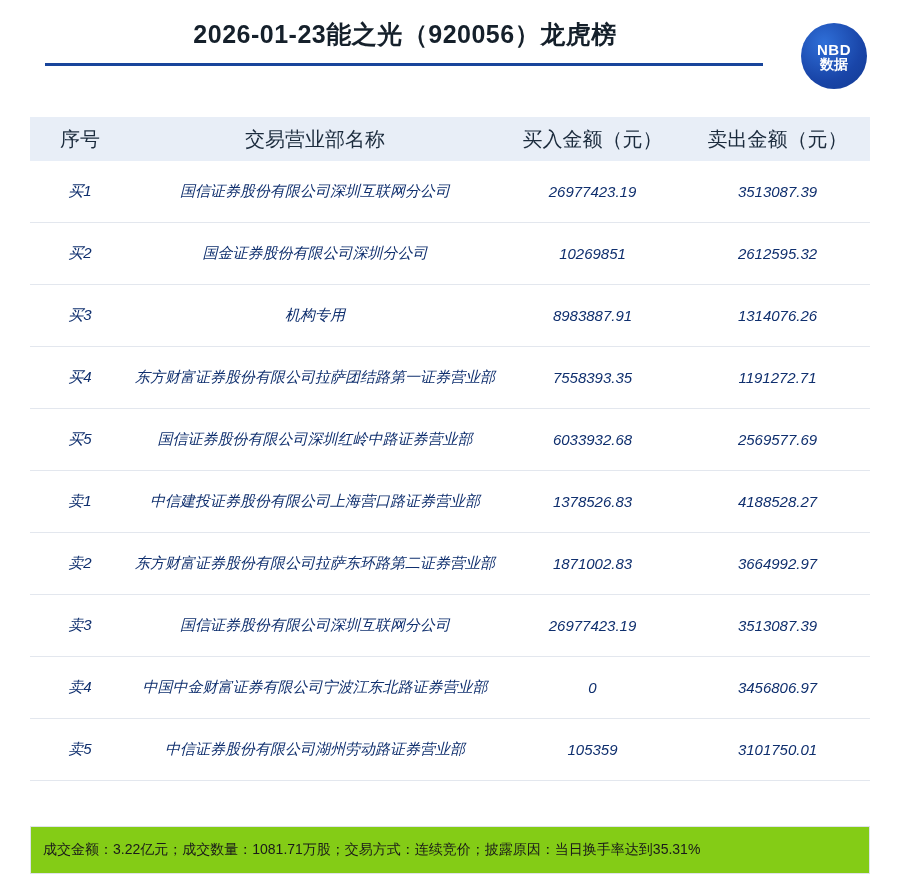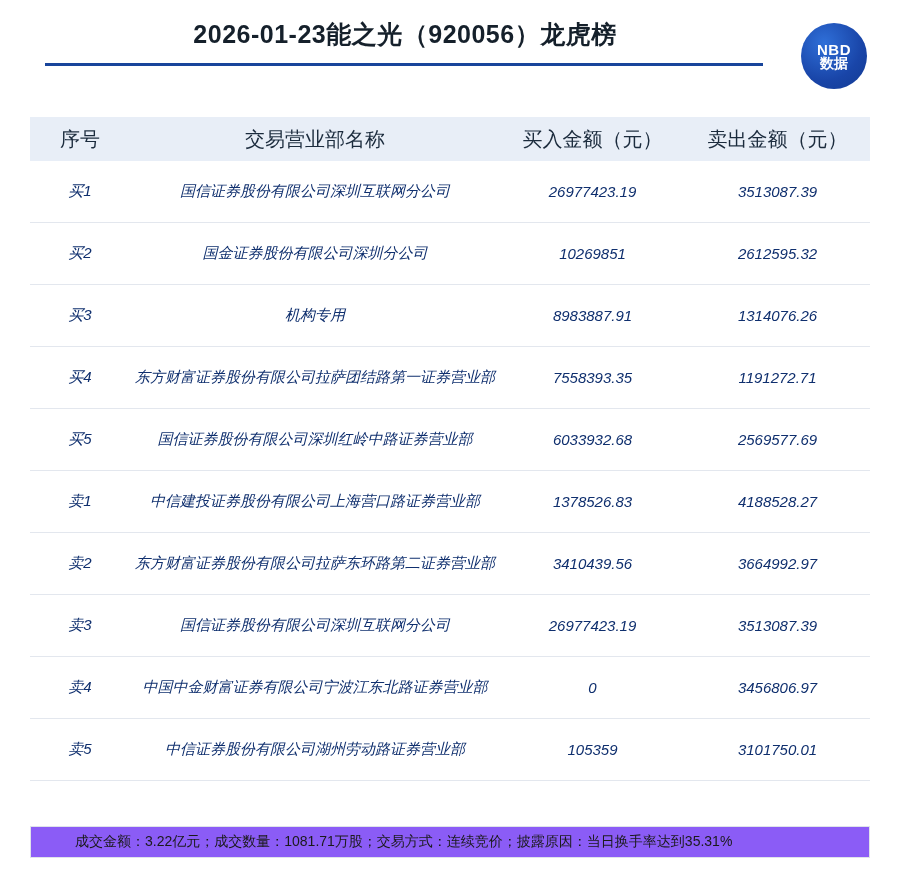--- a/index.html
+++ b/index.html
@@ -62,21 +62,20 @@
   }
   .logo-top {
     font-size: 15px;
     font-weight: bold;
     letter-spacing: 0.5px;
   }
   .logo-bottom {
     font-size: 14px;
     margin-top: 0;
     font-weight: bold;
-    font-family: Liberation Mono, monospace;
   }
 
   
   .table-wrap {
     position: absolute;
     left: 30px;
     top: 117px;
     width: 840px;
   }
   table.lhb {
@@ -129,27 +128,26 @@
     top: 797px;
     font-size: 12px;
     color: #444c58;
     margin-top: 36px;
   }
   .note-box {
     position: absolute;
     left: 30px;
     top: 826px;
     width: 840px;
-    height: 32px;
+    height: 48px;
     box-sizing: border-box;
     border: 1px solid #dfe3ea;
-    background: #8b5cf6;
+    background: #84cc16;
     display: flex;
     align-items: center;
-    padding-left: 32px;
   }
   .note-text {
     padding-left: 12px;
     font-size: 14px;
     color: #1a1a1a;
   }
 </style>
 </head>
 <body>
 
@@ -213,21 +211,21 @@
         </tr>
         <tr>
           <td class="cell-idx">卖1</td>
           <td class="cell-name">中信建投证券股份有限公司上海营口路证券营业部</td>
           <td class="cell-num">1378526.83</td>
           <td class="cell-num">4188528.27</td>
         </tr>
         <tr>
           <td class="cell-idx">卖2</td>
           <td class="cell-name">东方财富证券股份有限公司拉萨东环路第二证券营业部</td>
-          <td class="cell-num">3410439.56</td>
+          <td class="cell-num">1871002.83</td>
           <td class="cell-num">3664992.97</td>
         </tr>
         <tr>
           <td class="cell-idx">卖3</td>
           <td class="cell-name">国信证券股份有限公司深圳互联网分公司</td>
           <td class="cell-num">26977423.19</td>
           <td class="cell-num">3513087.39</td>
         </tr>
         <tr>
           <td class="cell-idx">卖4</td>

